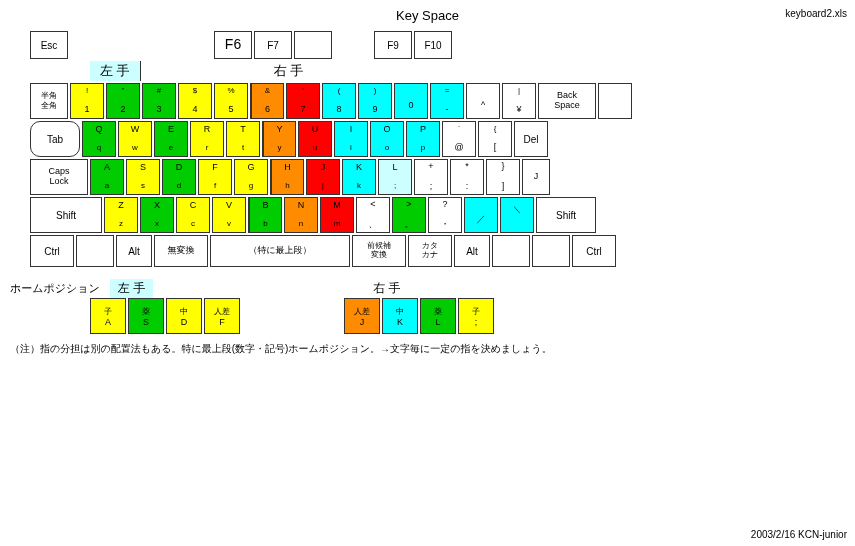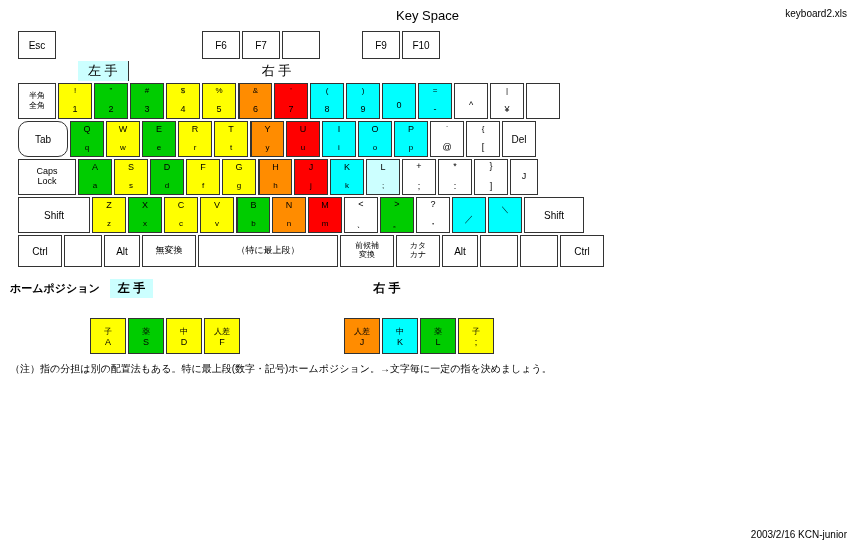--- a/index.html
+++ b/index.html
@@ -19,20 +19,21 @@
       font-weight: normal;
     }
     .filename {
       position: absolute;
       top: 8px;
       right: 8px;
       font-size: 10px;
     }
     .keyboard-area {
       padding: 4px 18px;
+      margin-left: 12px;
     }
     .key {
       display: inline-flex;
       flex-direction: column;
       align-items: center;
       justify-content: center;
       border: 1px solid #333;
       font-size: 9px;
       line-height: 1.1;
       text-align: center;
@@ -86,21 +87,21 @@
 <div class="filename">keyboard2.xls</div>
 
 <div class="keyboard-area">
 
   <div class="key-row" style="margin-bottom:2px;">
     <div class="key" style="min-width:38px;min-height:28px;font-size:10px;">Esc</div>
     <div class="key" style="min-width:34px;min-height:28px;visibility:hidden;"></div>
     <div class="key" style="min-width:34px;min-height:28px;visibility:hidden;"></div>
     <div class="key" style="min-width:34px;min-height:28px;visibility:hidden;"></div>
     <div class="key" style="min-width:34px;min-height:28px;visibility:hidden;"></div>
-    <div class="key" style="min-width:38px;min-height:28px;font-size:10px;">F6</div>
+    <div class="key" style="min-width:38px;min-height:28px;font-size:14px;">F6</div>
     <div class="key" style="min-width:38px;min-height:28px;font-size:10px;">F7</div>
     <div class="key" style="min-width:38px;min-height:28px;"></div>
     <div class="key" style="min-width:38px;min-height:28px;visibility:hidden;"></div>
     <div class="key" style="min-width:38px;min-height:28px;font-size:10px;">F9</div>
     <div class="key" style="min-width:38px;min-height:28px;font-size:10px;">F10</div>
   </div>
 
   <div style="display:flex; align-items:center; margin-bottom:2px; position:relative;">
     <div style="width:60px;"></div>
     <div style="background:#CCFFFF; padding:1px 10px; font-size:13px;">左 手</div>
@@ -169,20 +170,21 @@
     <div class="key" style="min-width:34px;min-height:36px;">
         <span style="font-size:8px;"></span>
         <br>
         <span>^</span>
       </div>
     <div class="key" style="min-width:34px;min-height:36px;">
         <span style="font-size:8px;">|</span>
         <br>
         <span>¥</span>
       </div>
+    <div class="key" style="min-width:58px;min-height:36px;font-size:9px;">Back<br>Space</div>
     <div class="key" style="min-width:34px;min-height:36px;"></div>
   </div>
 
   <div class="key-row">
     <div class="key" style="min-width:50px;min-height:36px;font-size:10px;border-radius:10px;">Tab</div>
     <div class="key green" style="min-width:34px;min-height:36px;">
         <span>Q</span>
         <br>
         <span style="font-size:8px;">q</span>
       </div>
@@ -379,21 +381,21 @@
     <div class="key" style="min-width:54px;min-height:32px;font-size:8px;">前候補<br>変換</div>
     <div class="key" style="min-width:44px;min-height:32px;font-size:8px;">カタ<br>カナ</div>
     <div class="key" style="min-width:36px;min-height:32px;font-size:10px;">Alt</div>
     <div class="key" style="min-width:38px;min-height:32px;"></div>
     <div class="key" style="min-width:38px;min-height:32px;"></div>
     <div class="key" style="min-width:44px;min-height:32px;font-size:10px;">Ctrl</div>
   </div>
 </div>
 
 <div class="home-section">
-  <div style="display:flex; align-items:center; gap:10px; margin-bottom:20px;font-weight:bold;">
+  <div style="display:flex; align-items:center; gap:10px; margin-bottom:0;">
     <span style="font-size:11px;">ホームポジション</span>
     <span style="background:#CCFFFF; padding:1px 8px; font-size:12px;">左 手</span>
     <span style="width:200px;"></span>
     <span style="font-size:12px;">右 手</span>
   </div>
   <div style="display:flex; align-items:center; gap:2px; margin-left:80px;">
 
     <div class="home-key green" style="background:#FFFF00;">
       <span style="font-size:8px;">子</span>
         <span>A</span>

